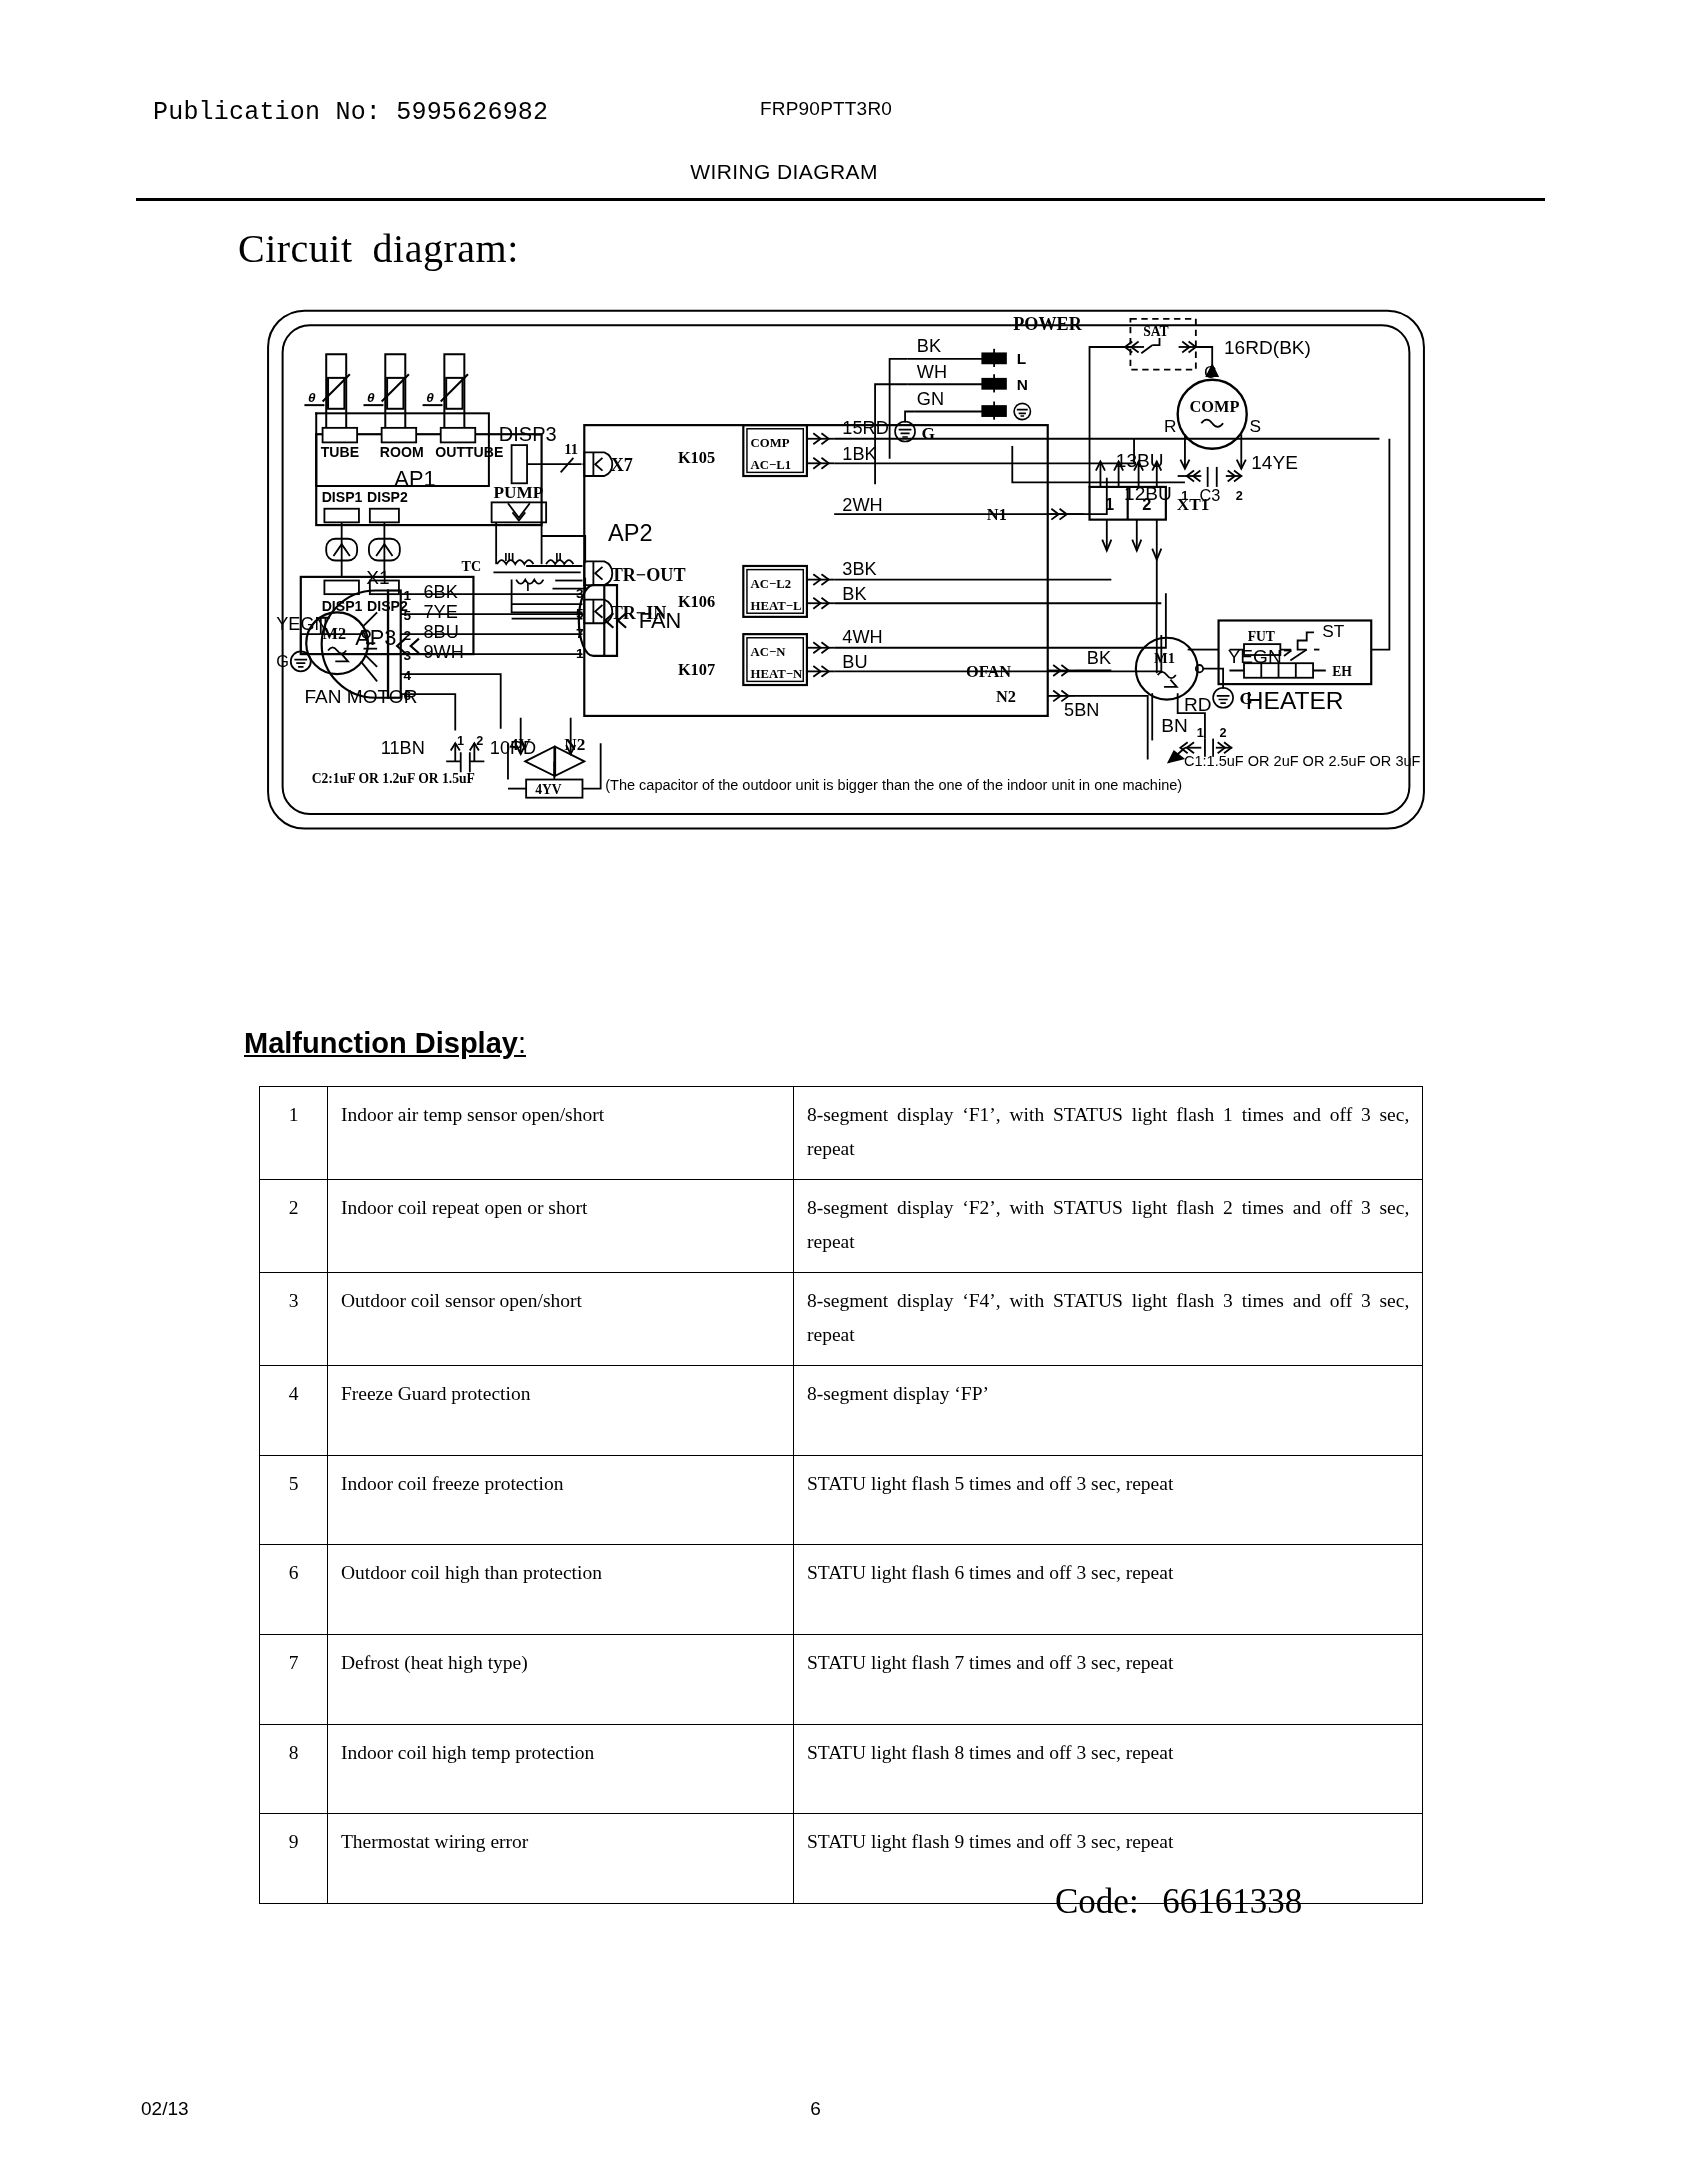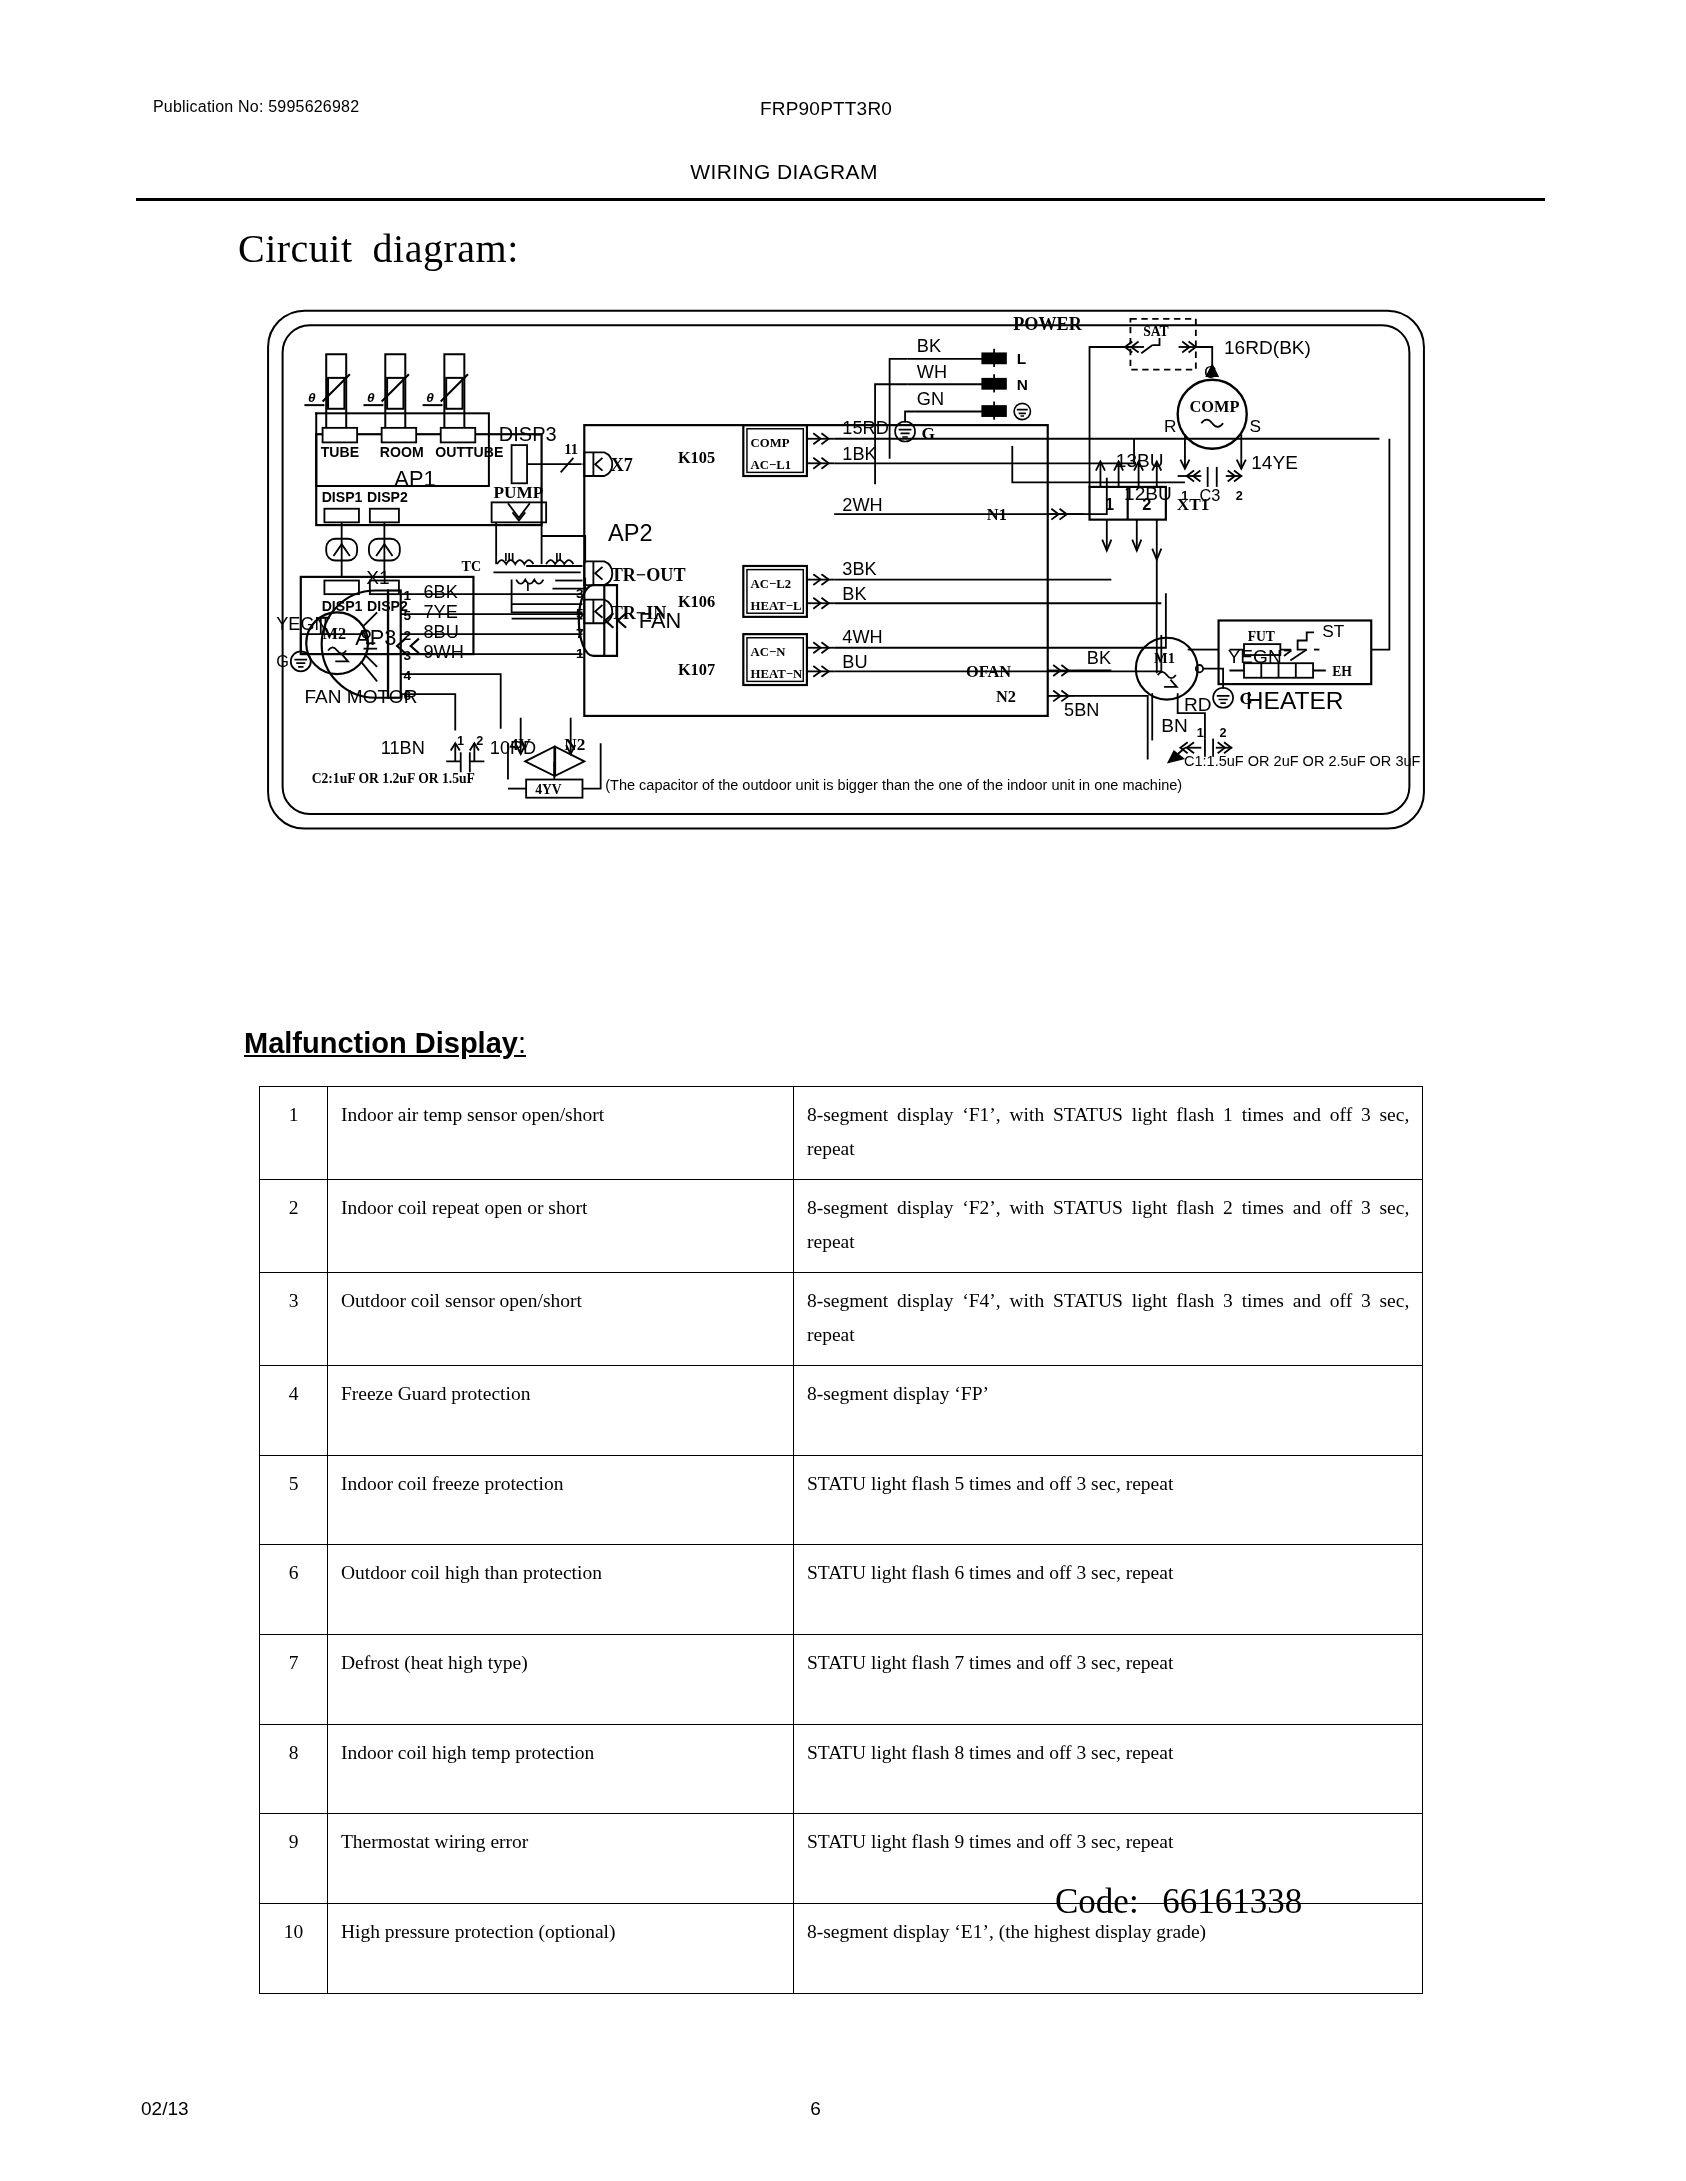--- a/index.html
+++ b/index.html
@@ -14,22 +14,22 @@
     font-family: "Liberation Sans", sans-serif;
     color: #000;
     overflow: hidden;
   }
 
   
   .pub-no {
     position: absolute;
     left: 153px;
     top: 98px;
-    font-size: 16px;
-    font-family: Liberation Sans, sans-serif;
+    font-size: 25px;
+    font-family: Liberation Mono, monospace;
     letter-spacing: 0.2px;
   }
   .model-no {
     position: absolute;
     left: 760px;
     top: 98px;
     font-size: 19px;
     font-family: "Liberation Sans", sans-serif;
     letter-spacing: 0.2px;
   }
@@ -708,25 +708,20 @@
     <tr class="tall">
       <td class="idx">8</td>
       <td class="desc">Indoor coil high temp protection</td>
       <td class="act">STATU light flash 8 times and off 3 sec, repeat</td>
     </tr>
     <tr class="tall">
       <td class="idx">9</td>
       <td class="desc">Thermostat wiring error</td>
       <td class="act">STATU light flash 9 times and off 3 sec, repeat</td>
     </tr>
-    <tr class="tall">
-      <td class="idx">10</td>
-      <td class="desc">High pressure protection (optional)</td>
-      <td class="act">8-segment display ‘E1’, (the highest display grade)</td>
-    </tr>
   </tbody>
 </table>
 
 <div class="code-line">
   <span>Code:</span><span class="cl-gap"></span><span>66161338</span>
 </div>
 
 <div class="footer-date">02/13</div>
 <div class="footer-page">6</div>
 

